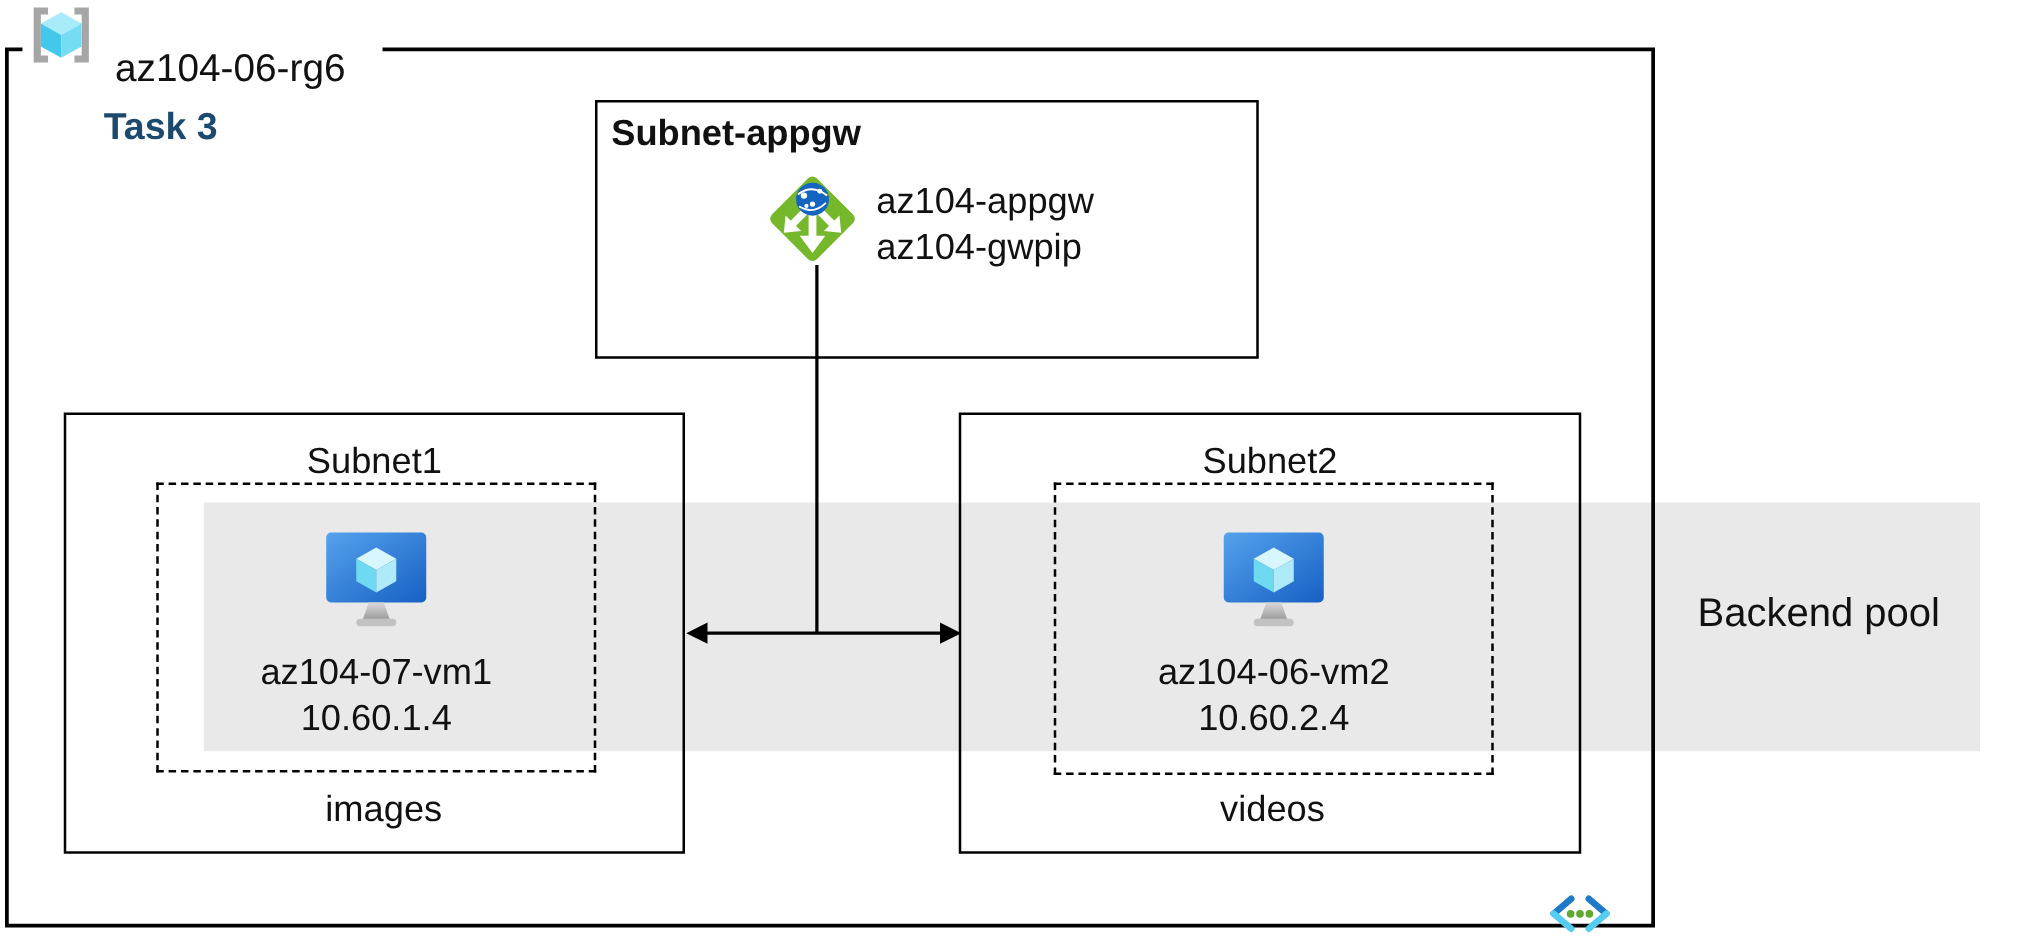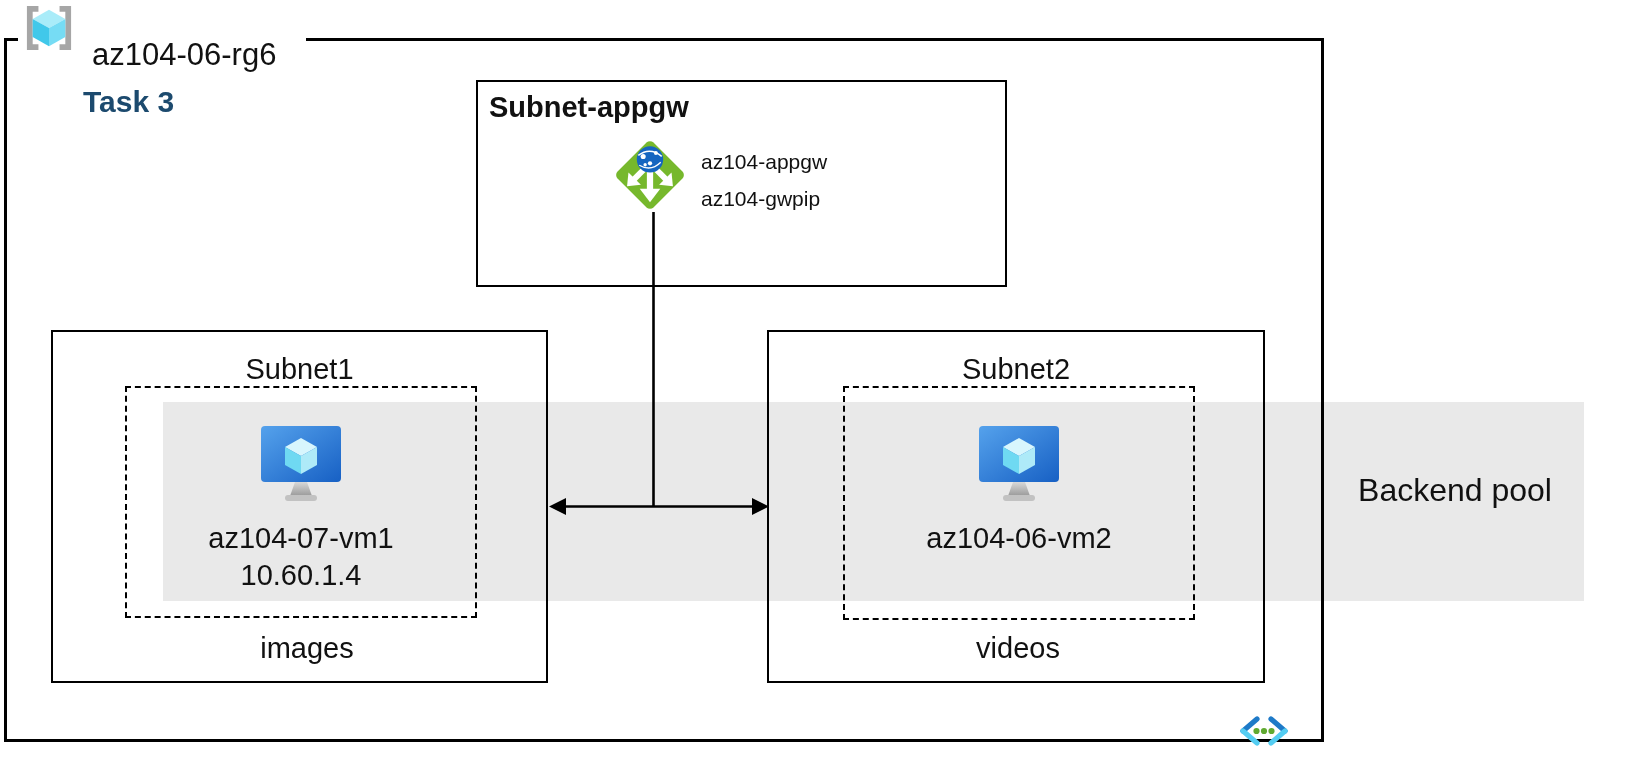--- a/index.html
+++ b/index.html
@@ -48,21 +48,21 @@
     left:476px;top:80px;width:531px;height:207px;
     border:2.5px solid #000;box-sizing:border-box;z-index:4;
   }
   .appgw-title{
     left:489px;top:90px;height:34px;
     font-size:29px;line-height:34px;white-space:nowrap;z-index:5;font-weight:bold;
   }
   .appgw-icon{left:609px;top:134px;width:82px;height:82px;z-index:6;}
   .appgw-text{
     left:701px;top:143px;width:260px;
-    font-size:21px;line-height:37px;z-index:5;
+    font-size:29px;line-height:37px;z-index:5;
   }
 
   
   .subnet-box{
     border:2.5px solid #000;box-sizing:border-box;
     background:transparent;z-index:4;
   }
   .subnet1-box{left:51px;top:330px;width:497px;height:353px;}
   .subnet2-box{left:767px;top:330px;width:498px;height:353px;}
   .subnet-title{
@@ -209,20 +209,21 @@
       <rect x="2" y="2" width="80" height="56" rx="4" fill="url(#vmg2)"></rect>
       <polygon points="42,14 58,23 42,32 26,23" fill="#d8f6fd"></polygon>
       <polygon points="26,23 42,32 42,50 26,41" fill="#6fd9f2"></polygon>
       <polygon points="58,23 42,32 42,50 58,41" fill="#aeeaf8"></polygon>
       <polygon points="36,58 48,58 53,72 31,72" fill="url(#st2)"></polygon>
       <rect x="26" y="71" width="32" height="6" rx="3" fill="#c2c2c2"></rect>
     </svg>
   </span>
   <div class="abs vm-text vm2-text">
     <div>az104-06-vm2</div>
+    <div>10.60.2.4</div>
   </div>
   <div class="abs storage-label storage2">videos</div>
 
   <svg class="abs connectors" width="1625" height="761" viewBox="0 0 1625 761">
     <line x1="653.5" y1="212" x2="653.5" y2="506.5" stroke="#000" stroke-width="2.6"></line>
     <line x1="560" y1="506.5" x2="758" y2="506.5" stroke="#000" stroke-width="2.6"></line>
     <polygon points="549,506.5 566,498 566,515" fill="#000"></polygon>
     <polygon points="769,506.5 752,498 752,515" fill="#000"></polygon>
   </svg>
 

